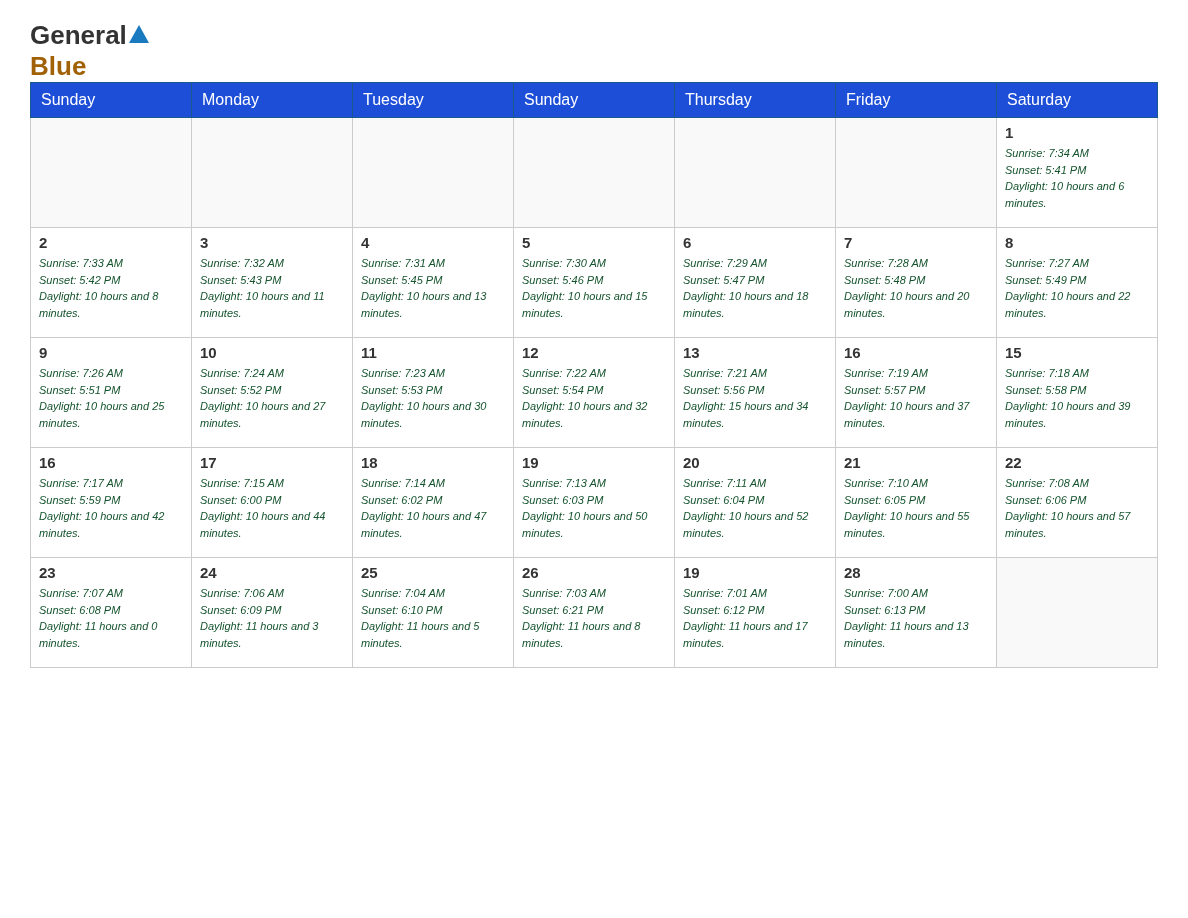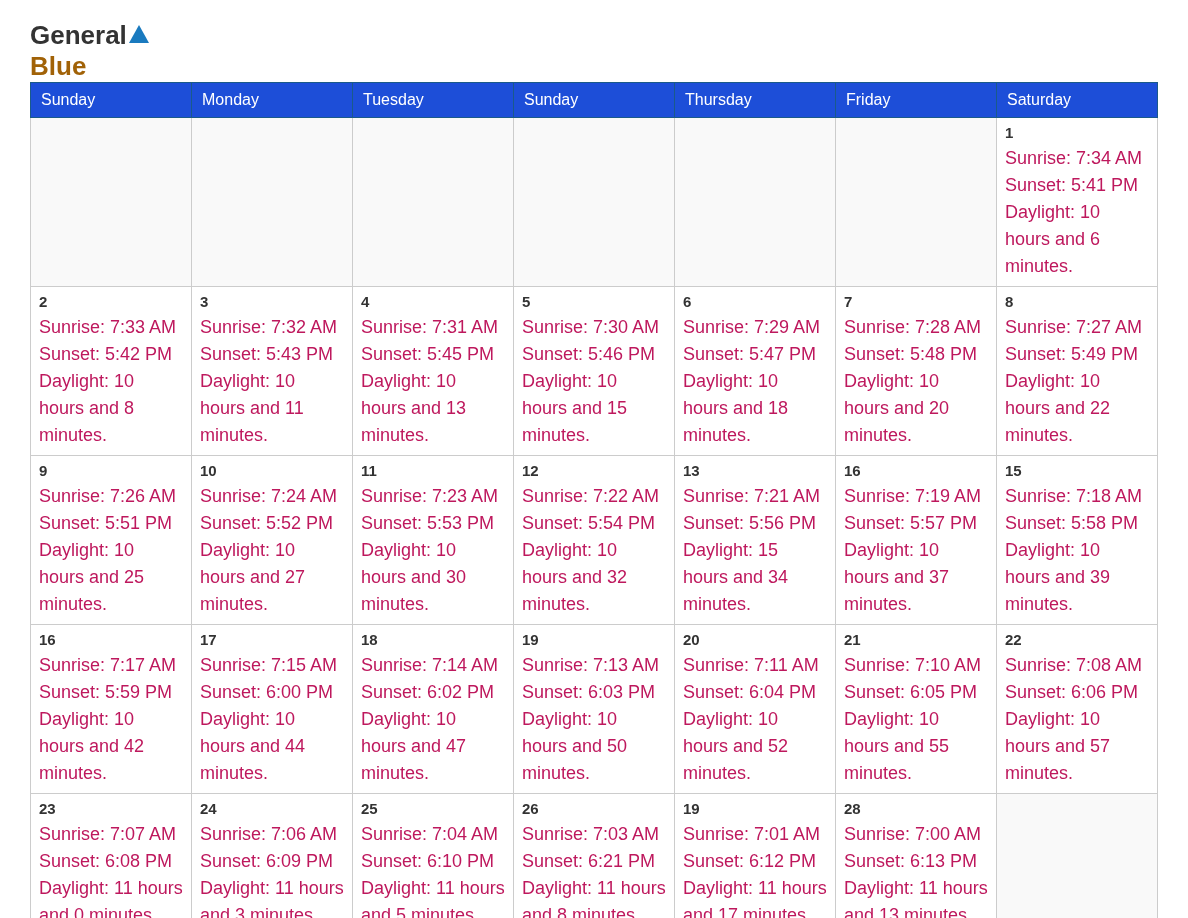--- a/index.html
+++ b/index.html
@@ -73,23 +73,24 @@
       font-size: 13px;
       color: #333;
     }
     .day-number {
       font-size: 15px;
       font-weight: bold;
       display: block;
       margin-bottom: 4px;
     }
     .day-info {
-      font-size: 18px;
+      font-size: 11px;
       line-height: 1.5;
-      color: #be185d;
+      color: #14532d;
+      font-style: italic;
     }
     .empty-cell {
       background: #f9f9f9;
     }
     .calendar tr td {
       height: 110px;
     }
     .logo-block {
       display: flex;
       flex-direction: column;

